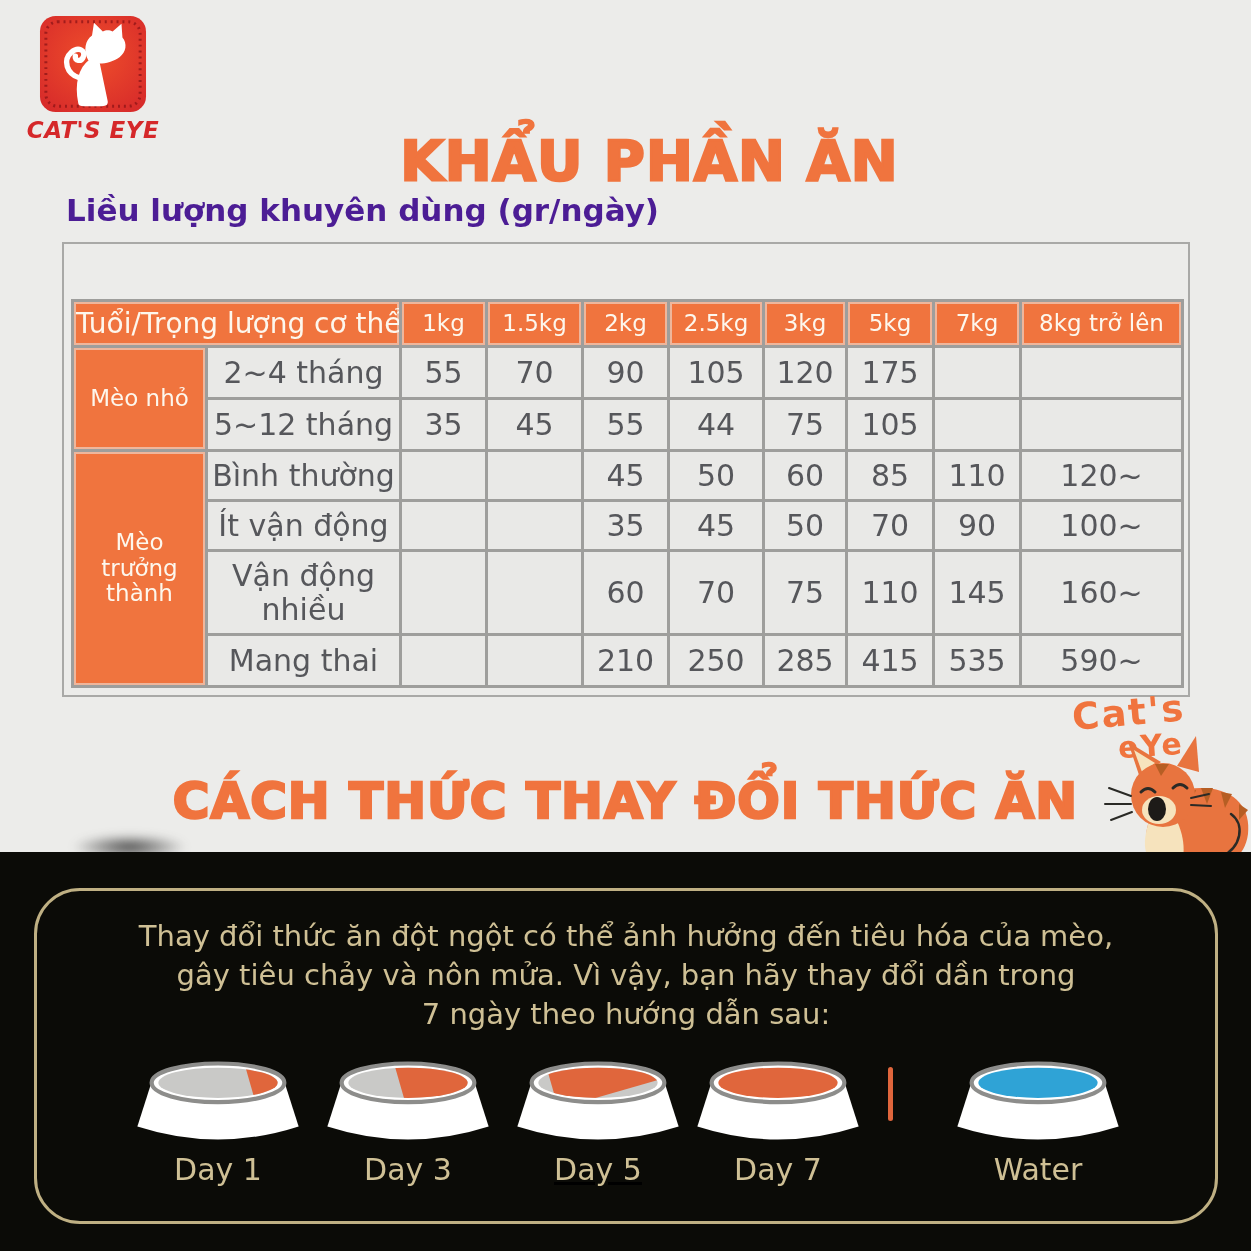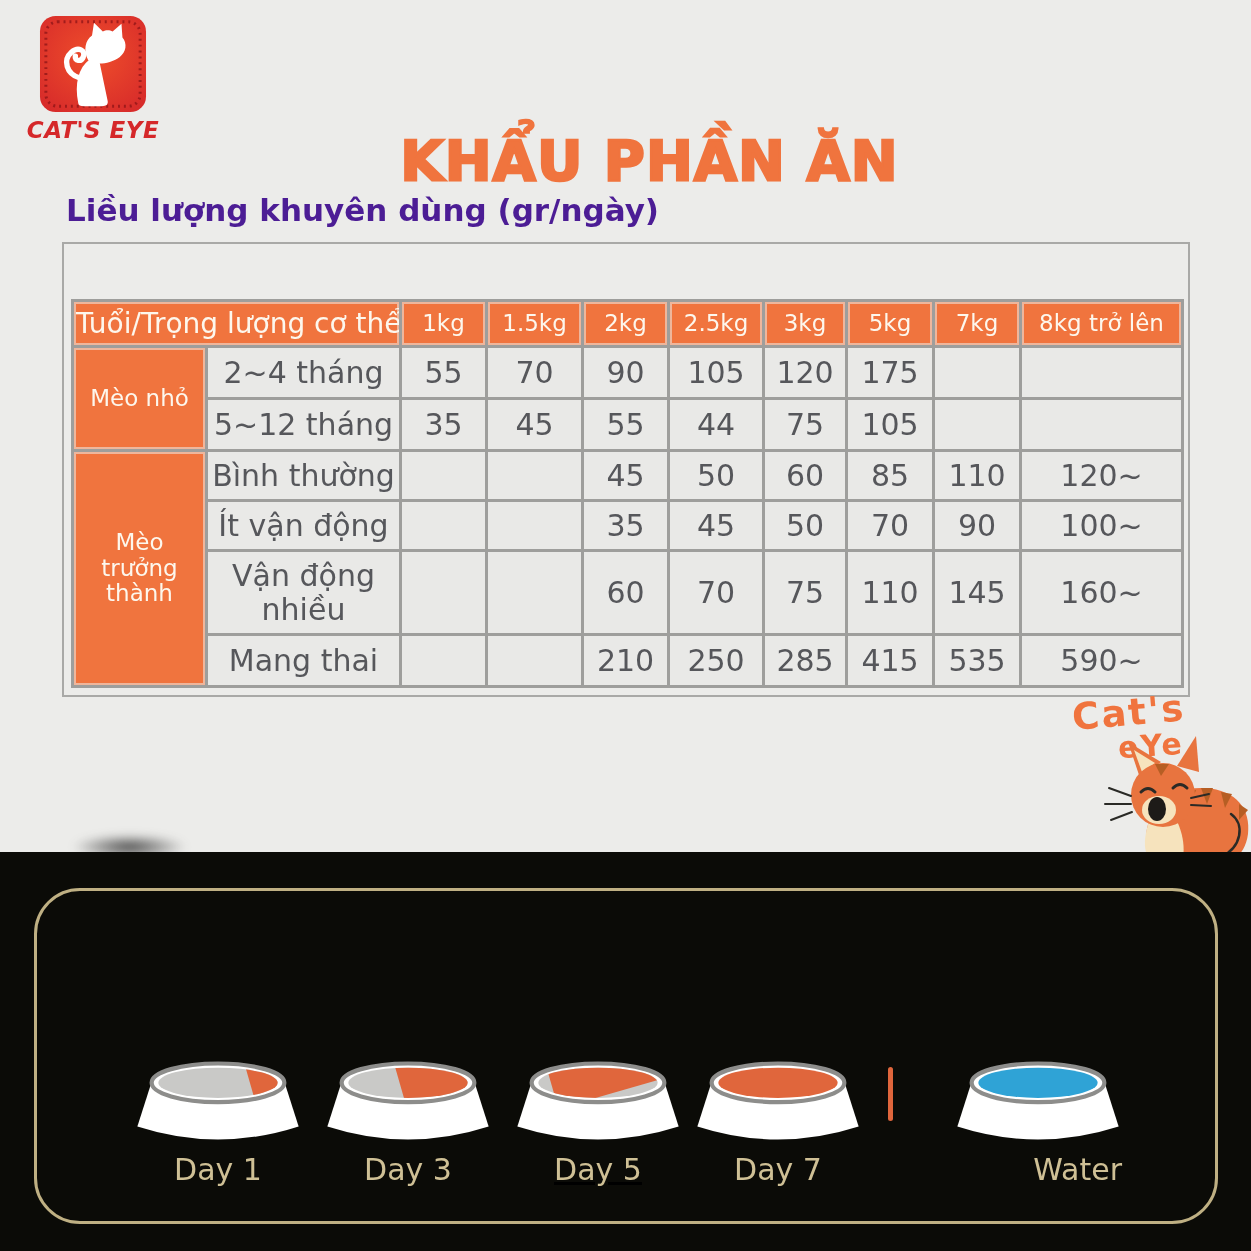--- a/index.html
+++ b/index.html
@@ -39,21 +39,21 @@
   .mascot{position:absolute;left:1085px;top:700px;}
 
   
   .dark{position:absolute;left:0;top:852px;width:1251px;height:399px;background:var(--darkbg,#0B0B07);}
   .smudge{position:absolute;left:72px;top:834px;width:115px;height:26px;border-radius:50%;
     background:radial-gradient(closest-side,rgba(45,45,45,.85),rgba(45,45,45,0));filter:blur(4px);}
   .nbox{position:absolute;left:34px;top:36px;width:1178px;height:330px;box-sizing:content-box;
     border:3px solid var(--tanborder,#BFB083);border-radius:46px;}
   .notice{padding-top:26px;text-align:center;font-size:29px;line-height:39px;color:var(--tan,#CFC095);}
   .bowl-item{position:absolute;width:168px;text-align:center;top:158px;}
-  .b1{left:97px;} .b2{left:287px;} .b3{left:477px;text-decoration:underline;} .b4{left:657px;} .b5{left:917px;text-align:right;}
+  .b1{left:97px;} .b2{left:287px;} .b3{left:477px;text-decoration:underline;} .b4{left:657px;} .b5{left:917px;}
   .bowl-label{font-size:30px;color:var(--tan,#CFC095);margin-top:2px;}
   .vdivider{position:absolute;left:851px;top:176px;width:5px;height:54px;border-radius:3px;
     background:var(--kibble,#E0663C);}
 </style>
 </head>
 <body>
 
 <div class="canvas">
 
   <div class="logo-wrap">
@@ -167,20 +167,21 @@
         <td class="num">250</td>
         <td class="num">285</td>
         <td class="num">415</td>
         <td class="num">535</td>
         <td class="num">590~</td>
       </tr>
     </tbody>
       </table>
   </div>
 
+  <h1 class="chunk title2">CÁCH THỨC THAY ĐỔI THỨC ĂN</h1>
 
   <div class="cat-script">
     <div class="cs1">Cat's</div>
     <div class="cs2">eYe</div>
   </div>
 
   <svg class="mascot" width="166" height="190" viewBox="0 0 166 190">
 
     <path d="M118,166 C80,186 32,190 8,172" fill="none" stroke="var(--catorange,#E8743F)" stroke-width="13" stroke-linecap="round"></path>
     <path d="M118,166 C80,186 32,190 8,172" fill="none" stroke="var(--catstripe,#B65E24)" stroke-width="13" stroke-linecap="butt" stroke-dasharray="7 20"></path>
@@ -211,20 +212,25 @@
     <path d="M88,88 Q95,81 102,88" fill="none" stroke="#2A2A26" stroke-width="3" stroke-linecap="round"></path>
 
     <path d="M46,96 L24,88 M46,104 L20,104 M47,112 L26,120" fill="none" stroke="#2A2A26" stroke-width="2" stroke-linecap="round"></path>
     <path d="M106,98 L124,94 M106,105 L126,106" fill="none" stroke="#2A2A26" stroke-width="2" stroke-linecap="round"></path>
   </svg>
 
   <div class="smudge"></div>
 
   <div class="dark">
     <div class="nbox">
+      <div class="notice">
+        <div>Thay đổi thức ăn đột ngột có thể ảnh hưởng đến tiêu hóa của mèo,</div>
+        <div>gây tiêu chảy và nôn mửa. Vì vậy, bạn hãy thay đổi dần trong</div>
+        <div>7 ngày theo hướng dẫn sau:</div>
+      </div>
 
       <div class="bowl-item b1">
         <svg width="168" height="97" viewBox="0 0 200 115">
           <defs>
               <clipPath id="cp1">
                 <ellipse cx="100" cy="40" rx="71" ry="18"></ellipse>
               </clipPath>
             </defs>
           <path d="M20,42 L4,92 Q100,123 196,92 L180,42 Z" fill="#FFFFFF"></path>
           <ellipse cx="100" cy="40" rx="79" ry="23" fill="#FFFFFF" stroke="var(--rim,#8D8D8B)" stroke-width="5"></ellipse>

